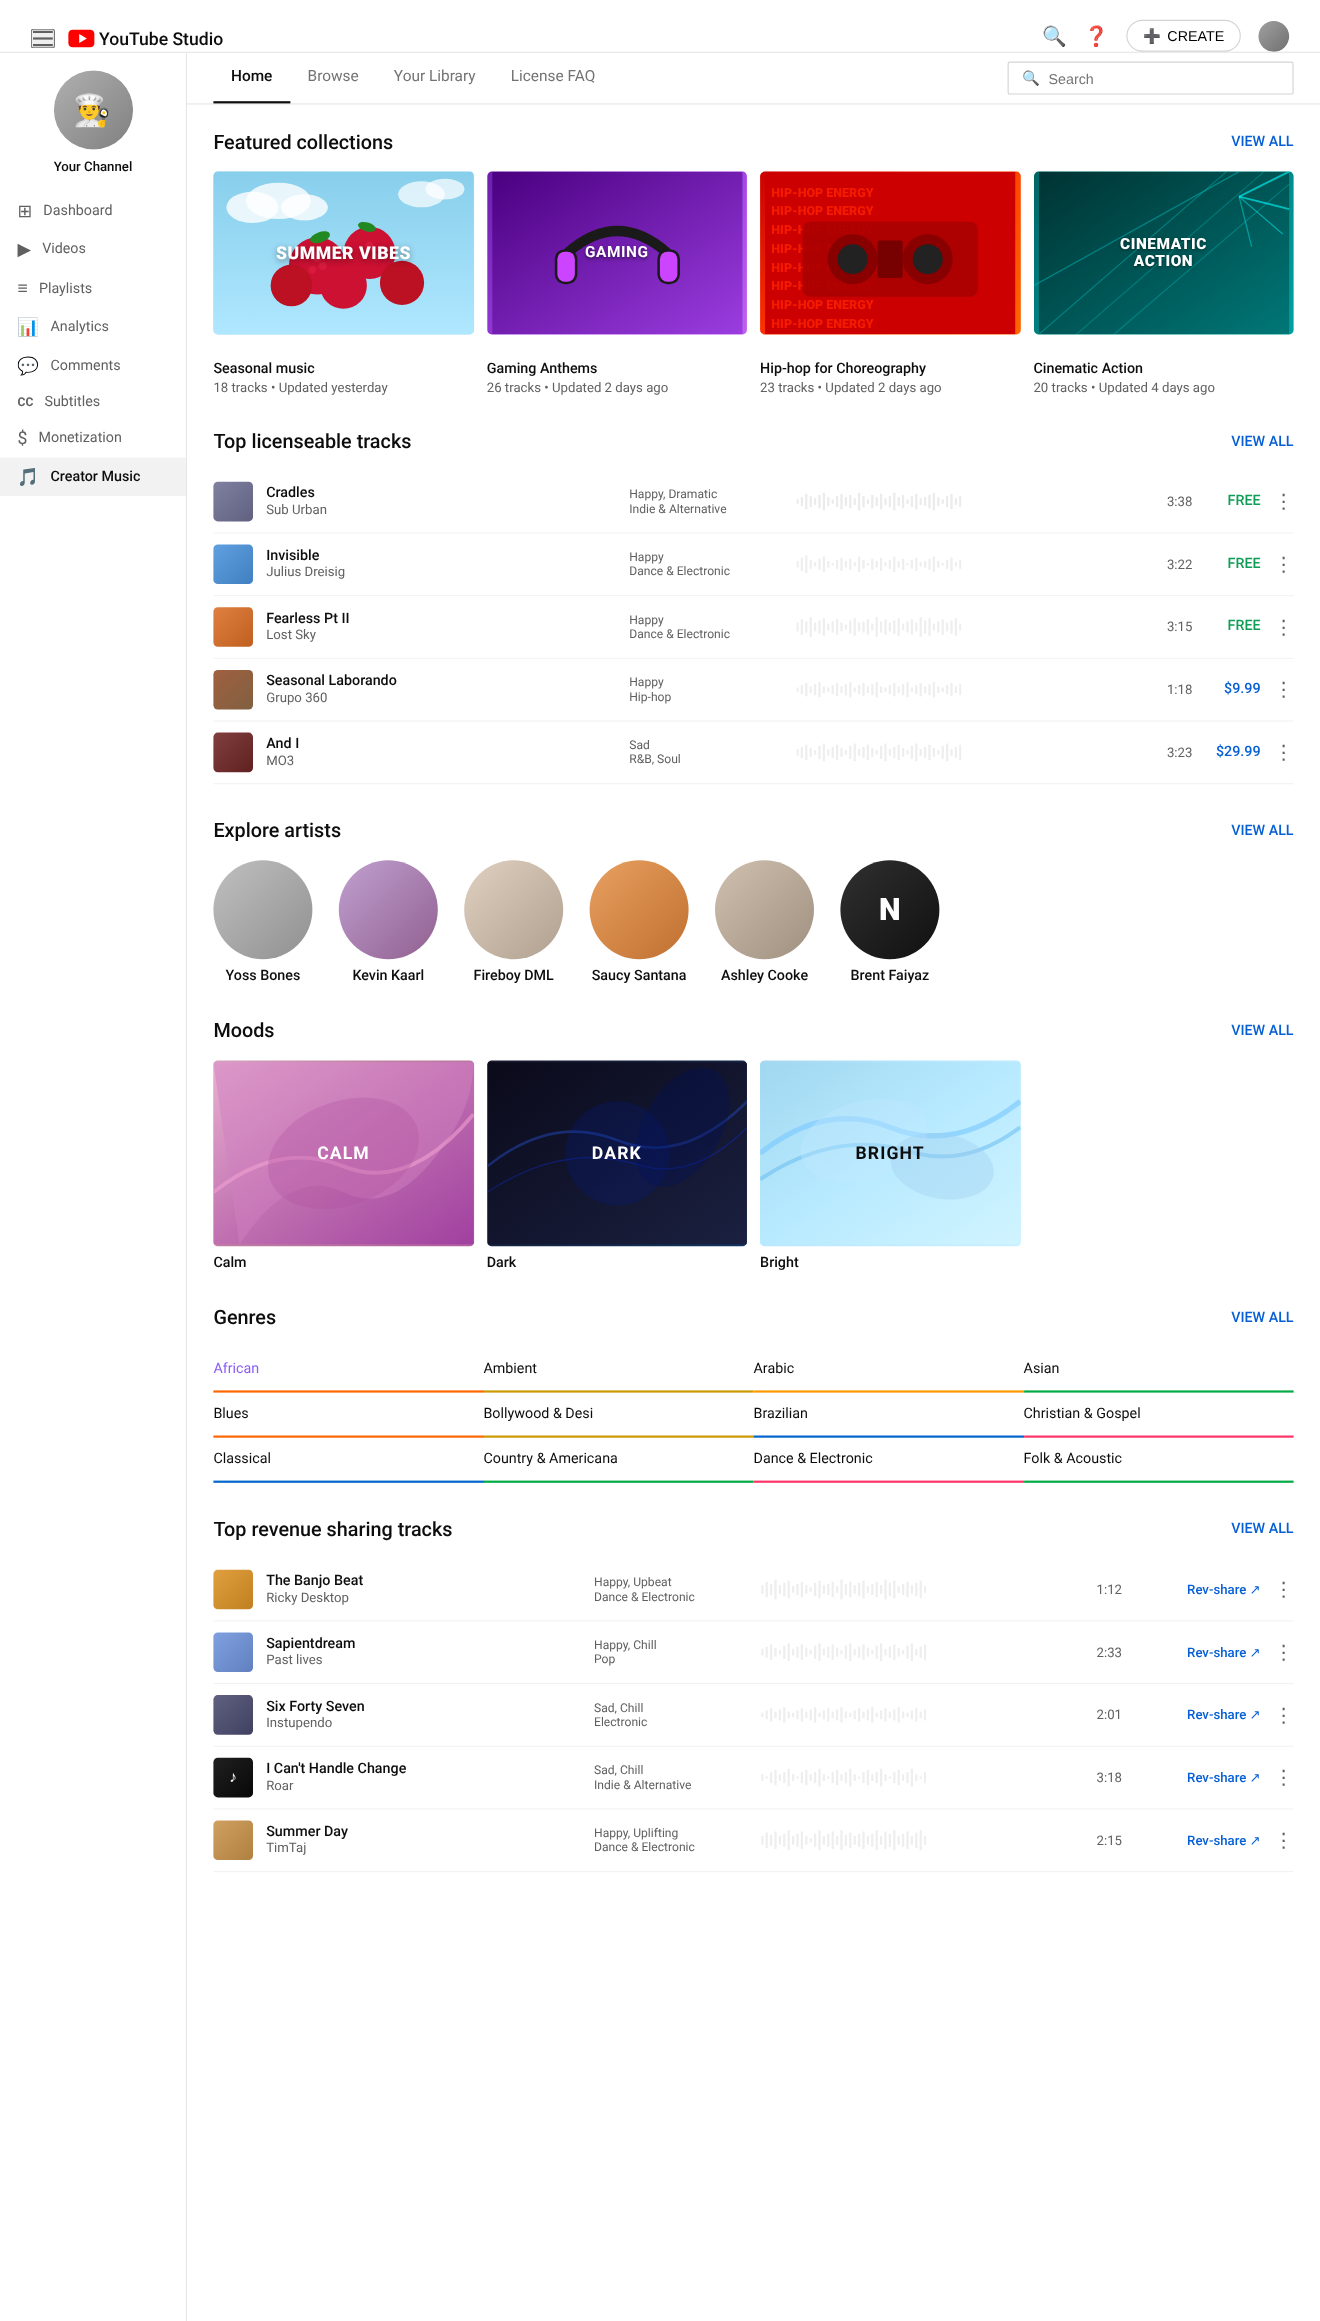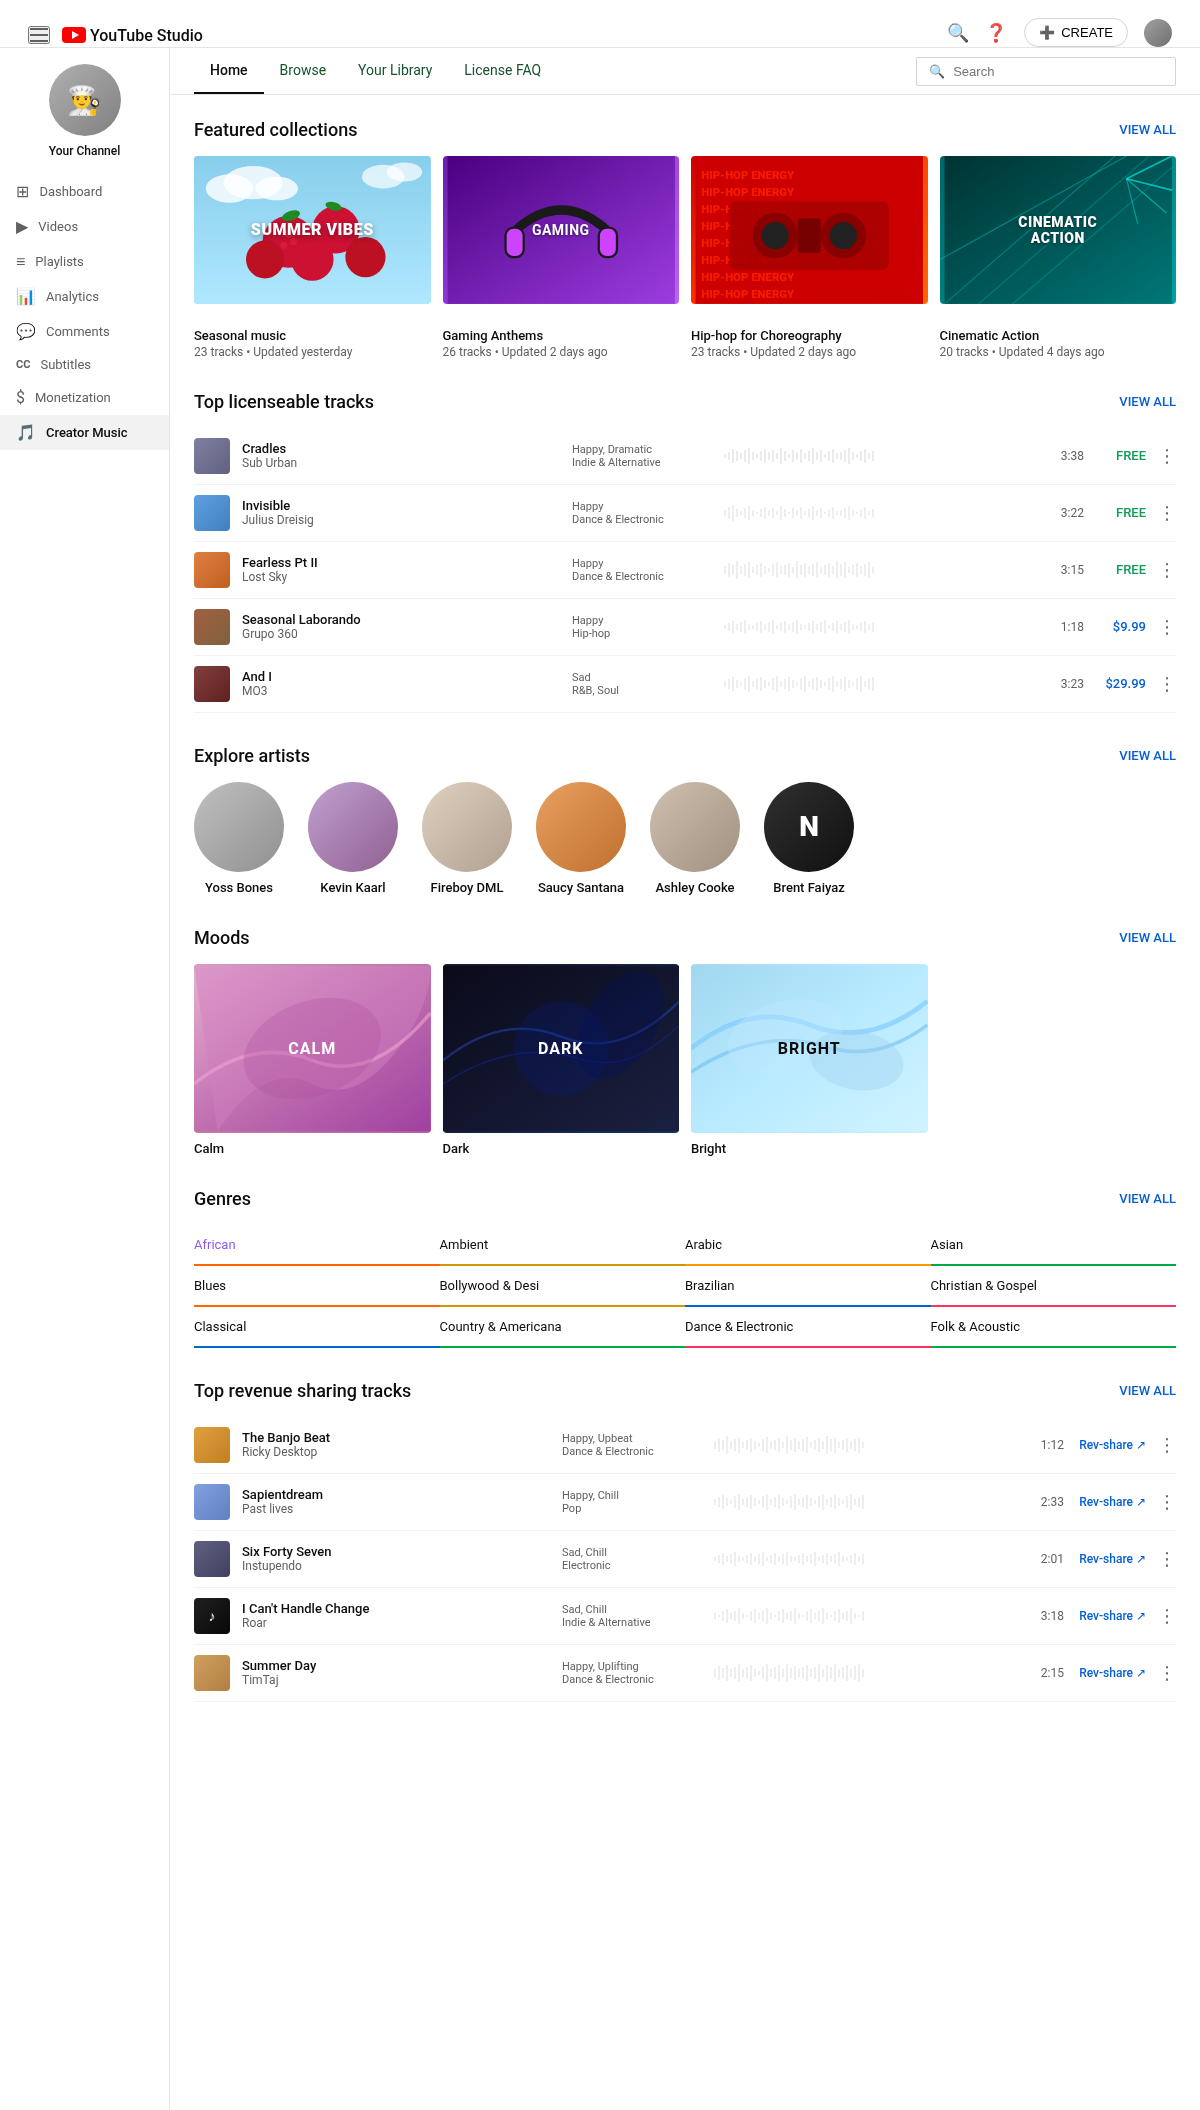--- a/index.html
+++ b/index.html
@@ -61,21 +61,21 @@
     
     
     .sub-nav {
       display: flex; align-items: center; gap: 0;
       padding: 0 24px;
       border-bottom: 1px solid #e5e5e5;
       position: sticky; top: 0; background: #fff; z-index: 50;
     }
     .sub-nav-item {
       padding: 14px 16px; cursor: pointer; font-size: 14px;
-      color: #14532d; border-bottom: 2px solid transparent;
+      color: #737373; border-bottom: 2px solid transparent;
     }
     .sub-nav-item.active { color: #0d0d0d; border-bottom-color: #0d0d0d; font-weight: 500; }
     .search-box {
       margin-left: auto; display: flex; align-items: center;
       border: 1px solid #d3d3d3; border-radius: 2px;
       padding: 6px 12px; gap: 8px; min-width: 260px;
     }
     .search-box input { border: none; outline: none; font-size: 13px; flex: 1; }
 
     
@@ -167,21 +167,21 @@
     }
 
     
     .rev-track-row {
       display: flex; align-items: center; gap: 12px;
       padding: 10px 0; border-bottom: 1px solid #f2f2f2;
     }
     .rev-share-btn {
       display: flex; align-items: center; gap: 4px;
       font-size: 12px; color: #065fd4; font-weight: 500;
-      cursor: pointer; min-width: 70px; justify-content: flex-end;
+      cursor: pointer; min-width: 70px; justify-content: flex-end; margin-left: 44px;
     }
   </style>
 </head>
 <body>
 
 <nav class="top-nav">
   <div class="top-nav-left">
     <button class="hamburger">
       <span></span>
         <span></span>
@@ -311,21 +311,21 @@
                 <circle cx="76" cy="78" r="3" fill="#dd2244" opacity="0.6"></circle>
                 <circle cx="120" cy="60" r="3.5" fill="#dd2244" opacity="0.7"></circle>
                 <circle cx="125" cy="68" r="3" fill="#dd2244" opacity="0.6"></circle>
 
                 <ellipse cx="82" cy="53" rx="8" ry="4" fill="#228822" transform="rotate(-20,82,53)"></ellipse>
                 <ellipse cx="118" cy="45" rx="7" ry="3.5" fill="#228822" transform="rotate(15,118,45)"></ellipse>
               </svg>
               <div class="collection-overlay" style="font-size:16px;font-weight:900;text-shadow:0 2px 6px rgba(0,0,0,0.4);">SUMMER VIBES</div>
             </div>
             <div class="collection-name">Seasonal music</div>
-            <div class="collection-meta">23 tracks • Updated yesterday</div>
+            <div class="collection-meta">18 tracks • Updated yesterday</div>
           </div>
 
           <div class="collection-card">
             <div class="collection-thumb thumb-gaming">
               <svg width="100%" height="100%" viewBox="0 0 200 130">
                 <defs>
                   <linearGradient id="gamingGrad" x1="0%" y1="0%" x2="100%" y2="100%">
                     <stop offset="0%" style="stop-color:#4a0080"></stop>
                     <stop offset="100%" style="stop-color:#9b3de0"></stop>
                   </linearGradient>

